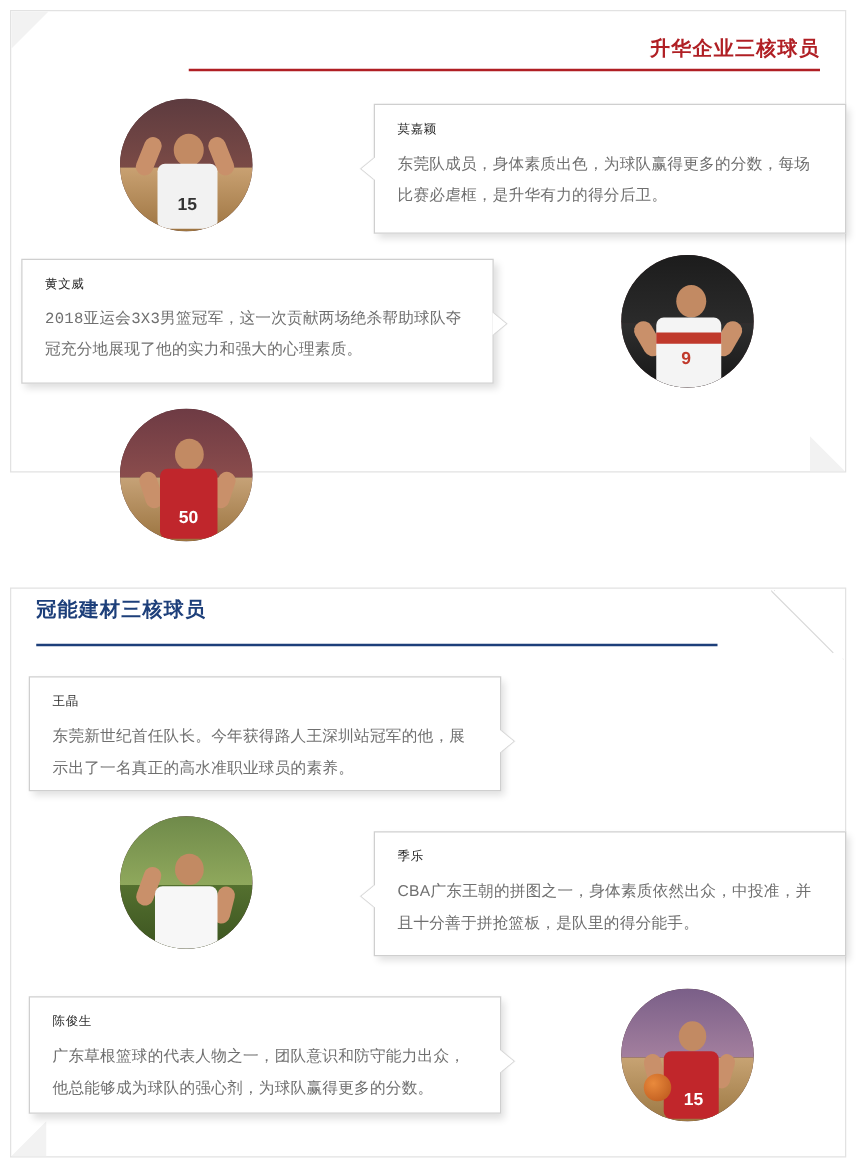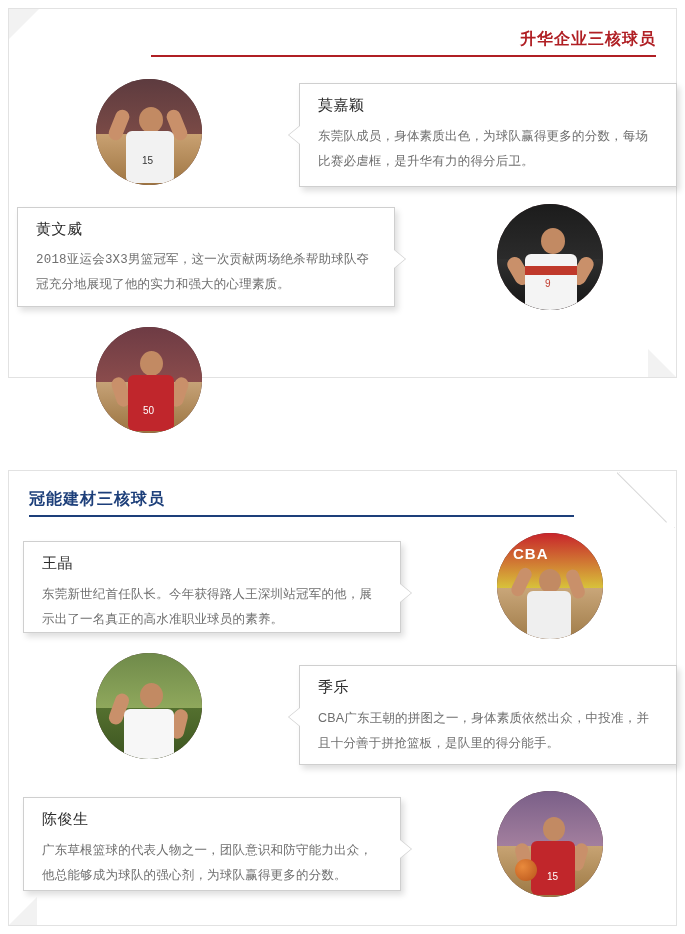--- a/index.html
+++ b/index.html
@@ -113,21 +113,21 @@
     right: 20px; top: 20px;
     color: #b01f24;
   }
   .sec-rule-a {
     position: absolute;
     right: 20px; top: 46px;
     width: 505px; height: 2px;
     background: #b01f24;
   }
   .sec-title-b {
-    left: 20px; top: 18px;
+    left: 20px; top: 7px;
     color: #1d3f7a;
   }
   .sec-rule-b {
     position: absolute;
     left: 20px; top: 44px;
     width: 545px; height: 2px;
     background: #1d3f7a;
   }
 
   
@@ -147,21 +147,21 @@
 
   
   .bubble {
     position: absolute;
     border: 1px solid #cfcfcf;
     background: #ffffff;
     box-shadow: 3px 4px 6px rgba(0,0,0,0.13);
     padding: 12px 16px 14px 18px;
   }
   .bubble .name {
-    font-size: 15px;
+    font-size: 10px;
     color: #2b2b2b;
     margin-bottom: 9px;
     font-weight: normal;
     letter-spacing: 0.5px;
   }
   .bubble .desc {
     font-size: 12.5px;
     color: #6f6f6f;
     line-height: 25px;
     letter-spacing: 0.2px;
@@ -187,21 +187,21 @@
     filter: drop-shadow(1px 0 0 #cfcfcf);
   }
 
   
   .court-bg { position:absolute; inset:0; }
   .crowd { position:absolute; left:0; right:0; top:0; height:52%; }
   .floor { position:absolute; left:0; right:0; bottom:0; height:48%; background:linear-gradient(180deg,#cbb089,#a8814f); }
   .jersey { position:absolute; border-radius:6px; }
   .head { position:absolute; border-radius:50%; background:#c28a63; }
   .arm { position:absolute; background:#c9906a; border-radius:8px; }
-  .num { position:absolute; color:#fff; font-size:10px; font-weight:normal; }
+  .num { position:absolute; color:#fff; font-size:14px; font-weight:bold; }
 
   
   .p1 .crowd { background:linear-gradient(180deg,#5d3b3f,#7a4a46); }
   .p1 .floor { background:linear-gradient(180deg,#c9a172,#9e7542); }
   .p1 .jersey { left:30px; top:52px; width:48px; height:52px; background:#f2f2f2; }
   .p1 .head { left:43px; top:28px; width:24px; height:26px; }
   .p1 .arm.l { left:16px; top:30px; width:14px; height:32px; transform:rotate(22deg); }
   .p1 .arm.r { left:74px; top:30px; width:14px; height:32px; transform:rotate(-22deg); }
   .p1 .num { left:46px; top:76px; color:#333; }
 
@@ -334,33 +334,20 @@
       <div class="sec-title sec-title-b">冠能建材三核球员</div>
       <div class="sec-rule-b"></div>
     </div>
 
     <div class="row" style="top:62px;">
       <div class="bubble" style="left:14px; top:8px; width:378px; height:92px;">
         <div class="tip tip-right"></div>
         <div class="name">王晶</div>
         <div class="desc">东莞新世纪首任队长。今年获得路人王深圳站冠军的他，展示出了一名真正的高水准职业球员的素养。</div>
       </div>
-      <div class="photo p4" style="left:488px; top:0px;">
-        <div class="shot">
-          <div class="court-bg">
-            <div class="crowd"></div>
-            <div class="floor"></div>
-            <div class="cba">CBA</div>
-            <div class="arm l"></div>
-            <div class="arm r"></div>
-            <div class="head"></div>
-            <div class="jersey"></div>
-          </div>
-        </div>
-      </div>
     </div>
 
     <div class="row" style="top:178px;">
       <div class="photo p5" style="left:87px; top:4px;">
         <div class="shot">
           <div class="court-bg">
             <div class="crowd"></div>
             <div class="floor"></div>
             <div class="arm l"></div>
             <div class="arm r"></div>

